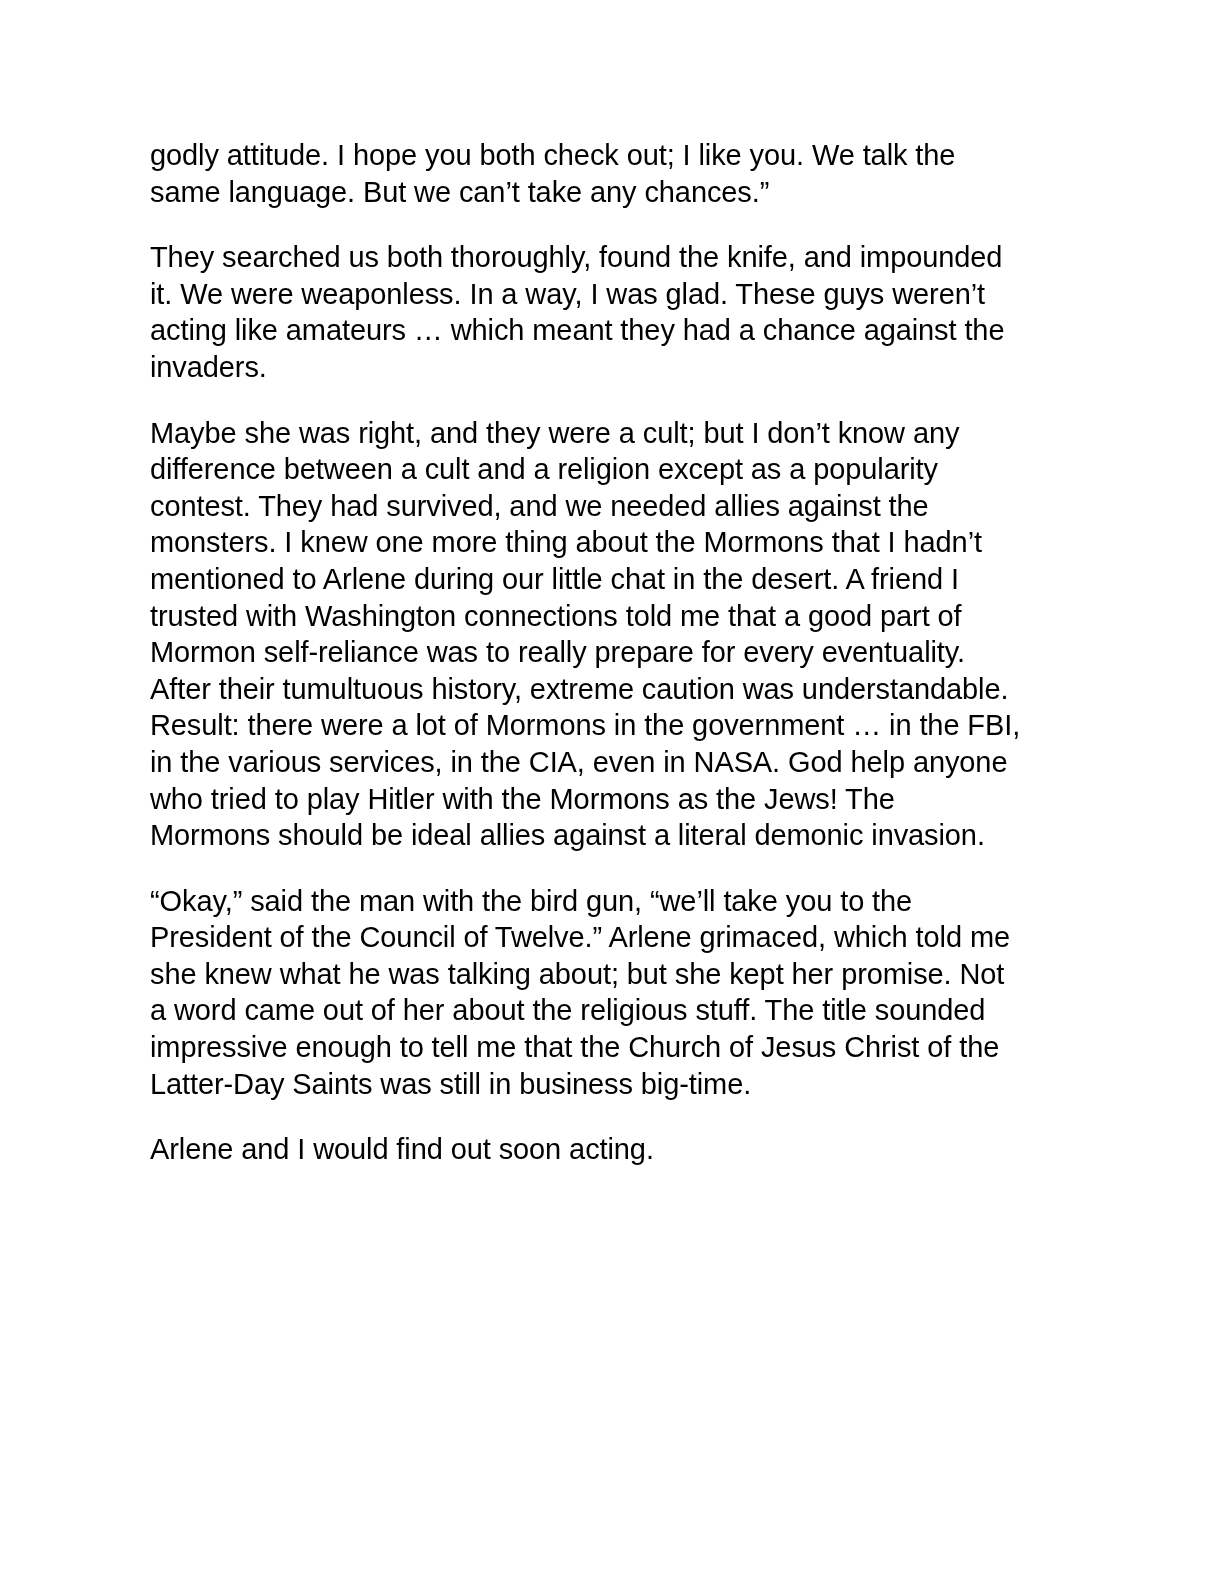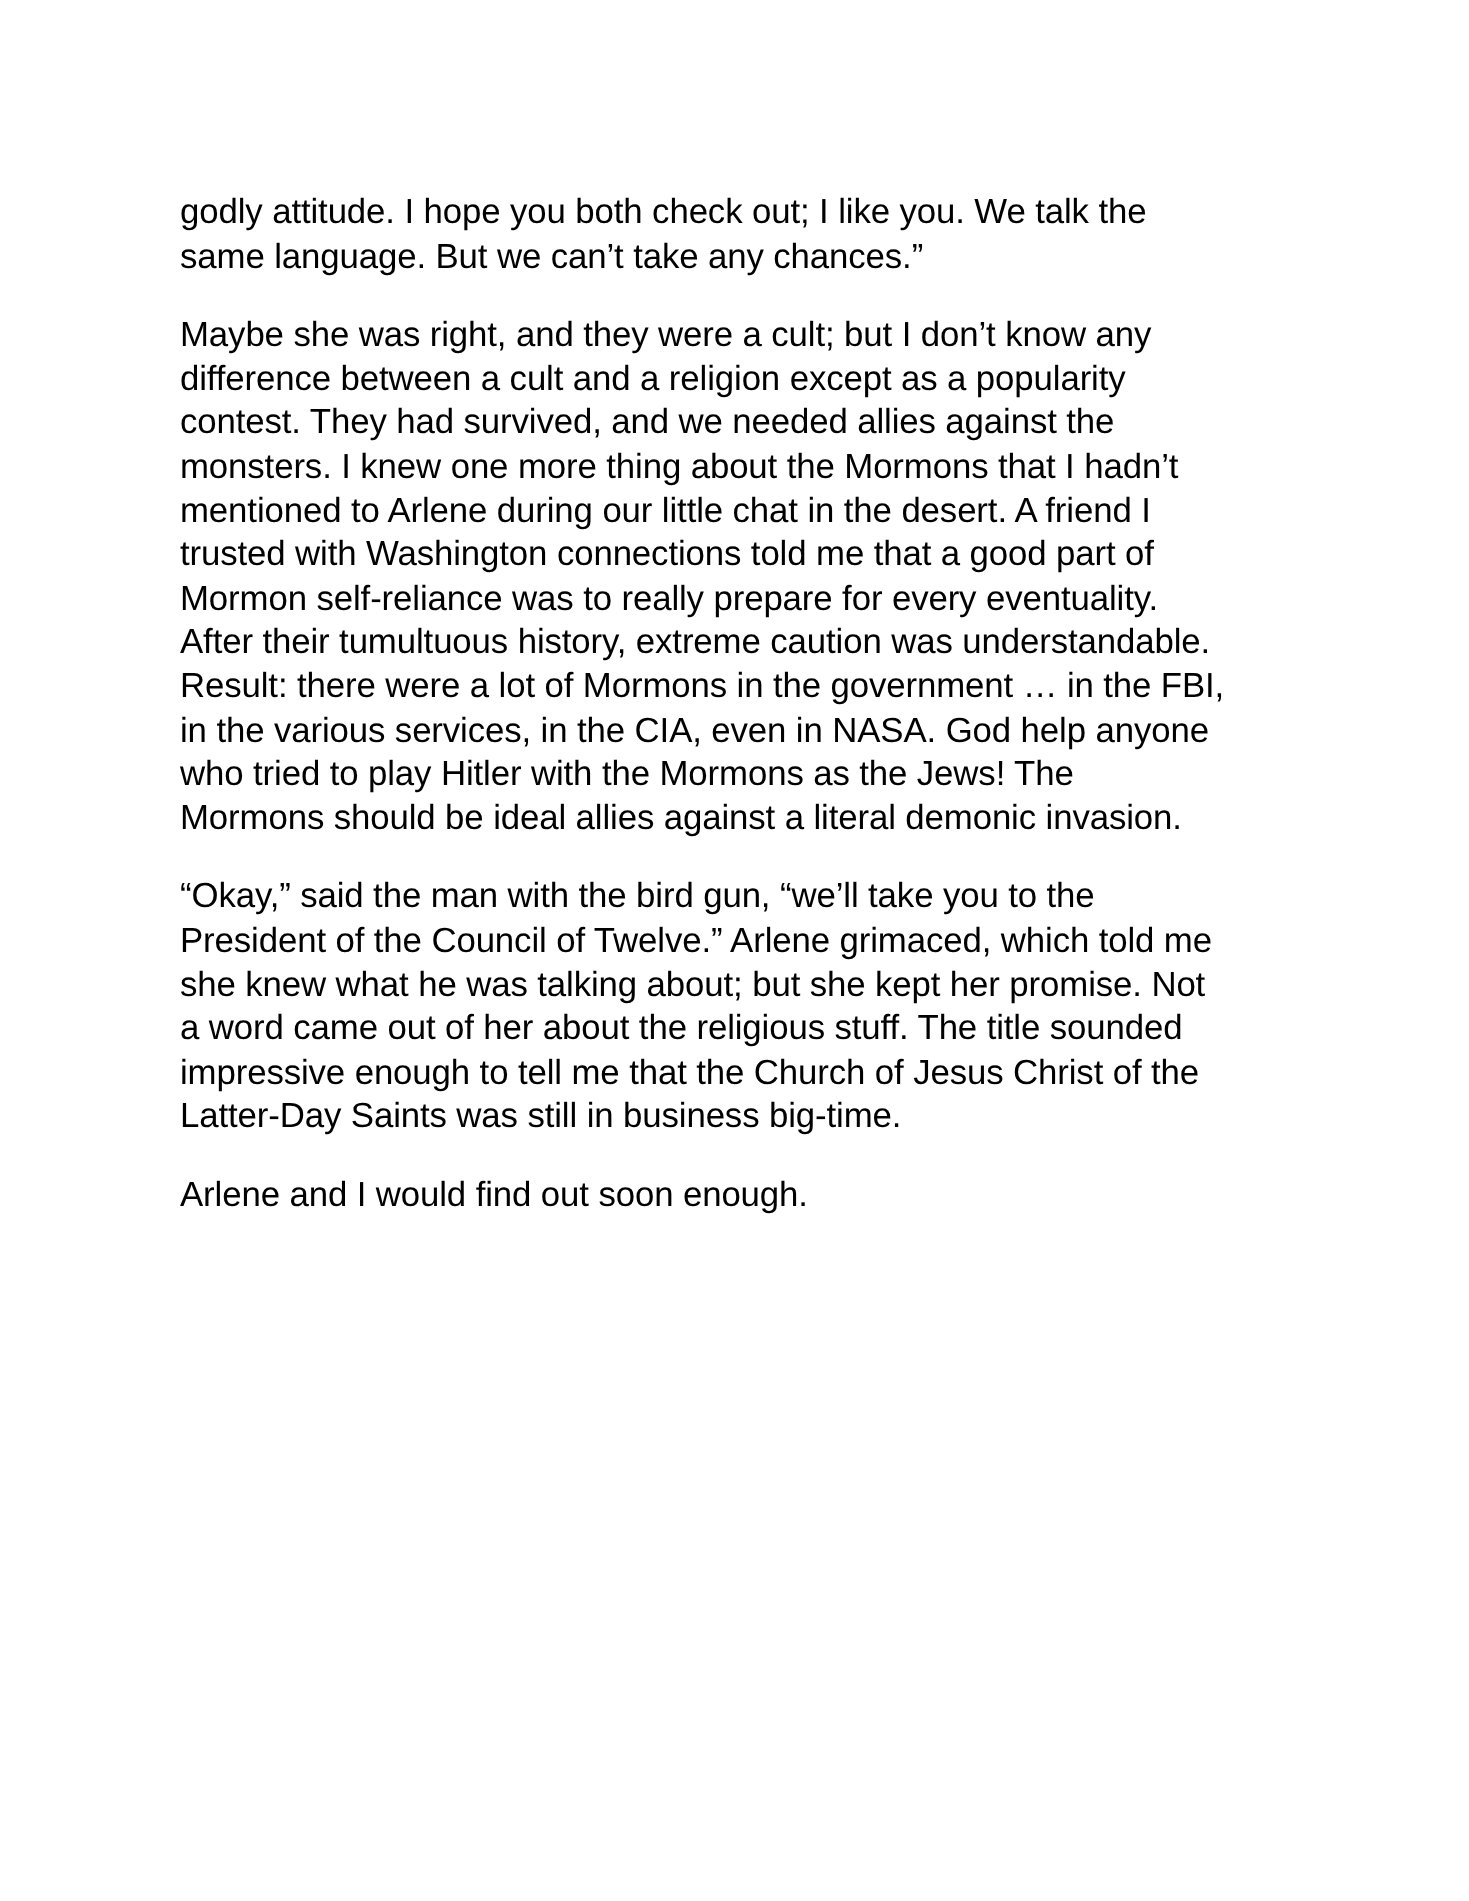--- a/index.html
+++ b/index.html
@@ -15,53 +15,57 @@
     font-family: "Liberation Sans", "DejaVu Sans", sans-serif;
   }
   .page {
     position: absolute;
     inset: 0;
     background: #ffffff;
   }
   .text-column {
     position: absolute;
     left: 150px;
-    top: 159px;
+    top: 137px;
     width: 1010px;
     color: #000000;
     font-size: 29px;
     line-height: 36.6px;
     letter-spacing: -0.1px;
     font-weight: 400;
   }
   .text-column p {
     margin: 0 0 29px 0;
     white-space: pre-line; 
   }
 </style>
 </head>
 <body>
 
 <div class="page">
   <div class="text-column">
     <p>godly attitude. I hope you both check out; I like you. We talk the
 same language. But we can’t take any chances.”</p>
+    <p>They searched us both thoroughly, found the knife, and impounded
+it. We were weaponless. In a way, I was glad. These guys weren’t
+acting like amateurs … which meant they had a chance against the
+invaders.</p>
     <p>Maybe she was right, and they were a cult; but I don’t know any
 difference between a cult and a religion except as a popularity
 contest. They had survived, and we needed allies against the
 monsters. I knew one more thing about the Mormons that I hadn’t
 mentioned to Arlene during our little chat in the desert. A friend I
 trusted with Washington connections told me that a good part of
 Mormon self-reliance was to really prepare for every eventuality.
 After their tumultuous history, extreme caution was understandable.
 Result: there were a lot of Mormons in the government … in the FBI,
 in the various services, in the CIA, even in NASA. God help anyone
 who tried to play Hitler with the Mormons as the Jews! The
 Mormons should be ideal allies against a literal demonic invasion.</p>
     <p>“Okay,” said the man with the bird gun, “we’ll take you to the
 President of the Council of Twelve.” Arlene grimaced, which told me
 she knew what he was talking about; but she kept her promise. Not
 a word came out of her about the religious stuff. The title sounded
 impressive enough to tell me that the Church of Jesus Christ of the
 Latter-Day Saints was still in business big-time.</p>
-    <p>Arlene and I would find out soon enough.</p>
+    <p>Arlene and I would find out soon acting.</p>
   </div>
 </div>
 
 </body></html>

